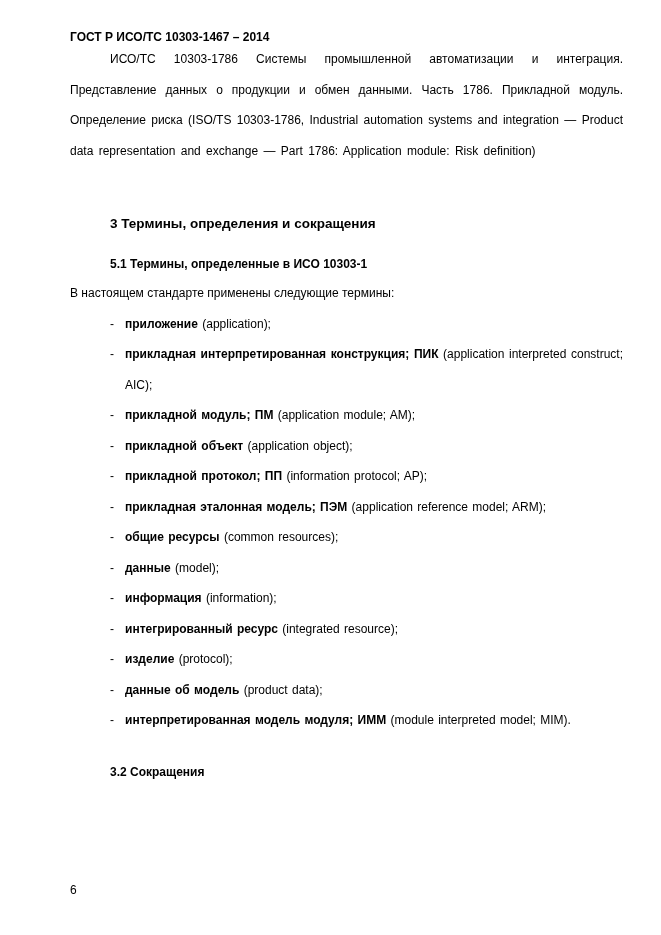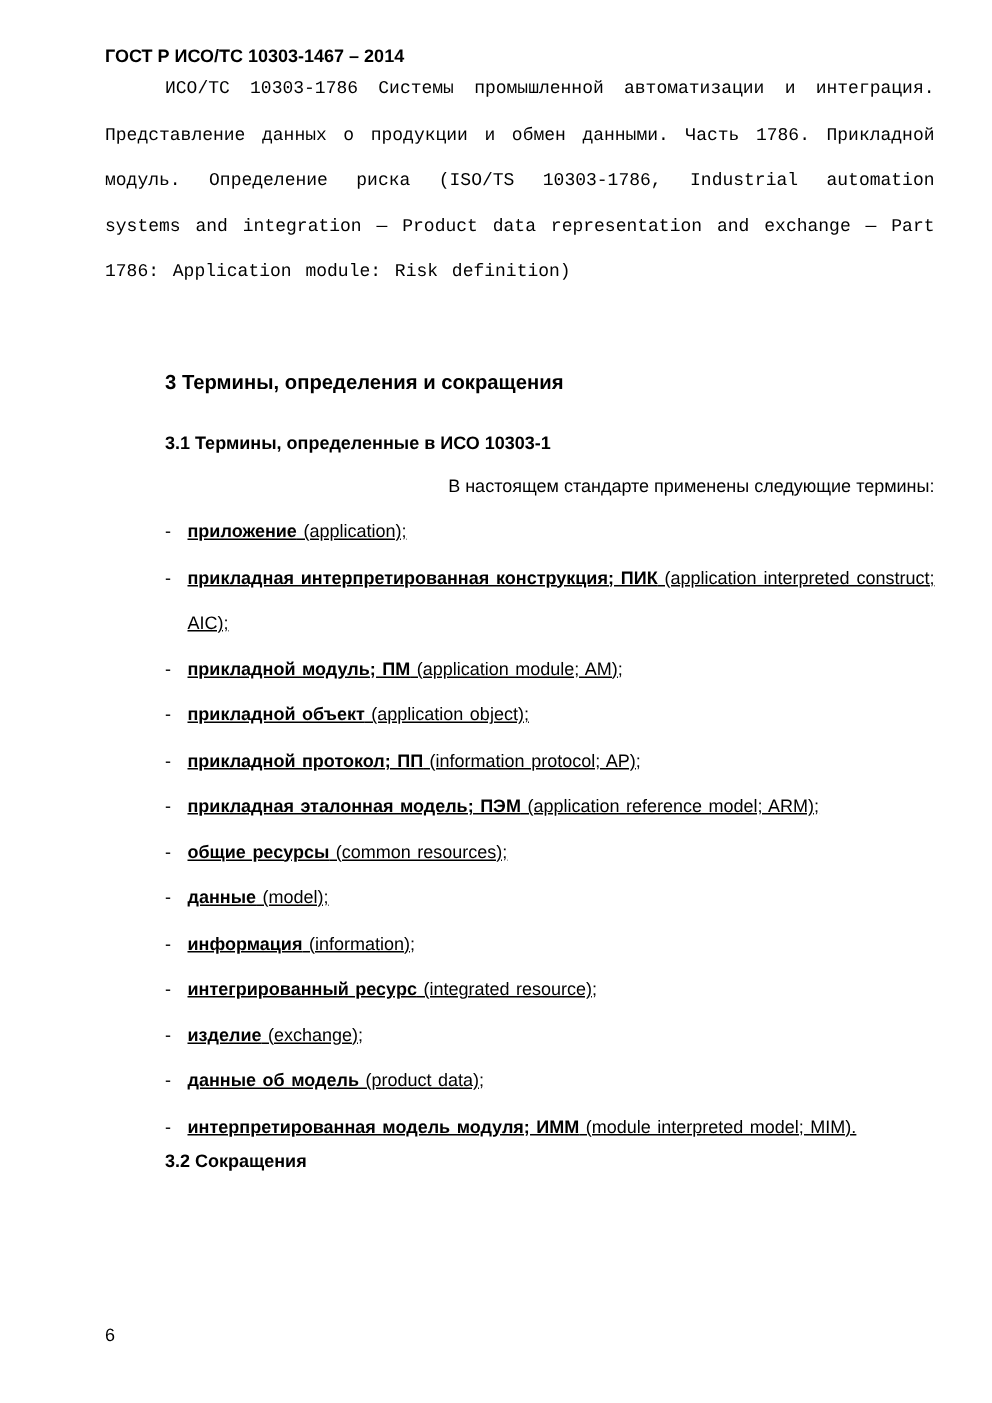--- a/index.html
+++ b/index.html
@@ -28,65 +28,63 @@
     font-size: 12px;
     line-height: 30.5px;
     text-align: justify;
     word-spacing: 2px;
   }
   .par-first {
     margin-top: 10px;
   }
   .par-indent {
     text-indent: 40px;
-    font-family: Liberation Mono, monospace;
   }
   h2.section-heading {
     margin: 48px 0 0 0;
     padding-left: 40px;
     font-size: 13.5px;
     line-height: 20px;
     font-weight: bold;
   }
   h3.sub-heading {
     margin: 22px 0 0 0;
     padding-left: 40px;
     font-size: 12px;
     line-height: 16px;
     font-weight: bold;
   }
   p.intro {
     margin: 6px 0 0 0;
     font-size: 12px;
     line-height: 30.5px;
-    text-align: right;
+    text-align: left;
   }
   ul.terms-list {
     list-style: none;
     margin: 0;
     padding: 0;
   }
   ul.terms-list li {
     display: flex;
     padding-left: 40px;
     font-size: 12px;
     line-height: 30.5px;
   }
   ul.terms-list .dash {
     width: 15px;
     flex-shrink: 0;
   }
   ul.terms-list .term-text {
     flex: 1;
     text-align: justify;
     word-spacing: 1px;
-    text-decoration: underline;
   }
   h3.sub-heading-2 {
-    margin-top: 0;
+    margin-top: 28px;
   }
   .page-number {
     position: absolute;
     left: 70px;
     bottom: 38px;
     font-size: 12px;
     line-height: 14px;
   }
 </style>
 </head>
@@ -94,21 +92,21 @@
 
 <div class="page">
 
   <div class="running-header">ГОСТ Р ИСО/ТС 10303-1467 – 2014</div>
 
 
   <p class="body-par par-indent">ИСО/ТС 10303-1786 Системы промышленной автоматизации и интеграция. Представление данных о продукции и обмен данными. Часть 1786. Прикладной модуль. Определение риска (ISO/TS 10303-1786, Industrial automation systems and integration — Product data representation and exchange — Part 1786: Application module: Risk definition)</p>
 
   <h2 class="section-heading">3 Термины, определения и сокращения</h2>
 
-  <h3 class="sub-heading">3.1 Термины, определенные в ИСО 10303-1</h3>
+  <h3 class="sub-heading">5.1 Термины, определенные в ИСО 10303-1</h3>
 
   <p class="intro">В настоящем стандарте применены следующие термины:</p>
 
   <ul class="terms-list" id="terms-list">
       <li>
         <span class="dash">-</span>
         <span class="term-text"><b>приложение</b><span> (application);</span></span>
       </li>
       <li>
         <span class="dash">-</span>
@@ -141,21 +139,21 @@
       <li>
         <span class="dash">-</span>
         <span class="term-text"><b>информация</b><span> (information);</span></span>
       </li>
       <li>
         <span class="dash">-</span>
         <span class="term-text"><b>интегрированный ресурс</b><span> (integrated resource);</span></span>
       </li>
       <li>
         <span class="dash">-</span>
-        <span class="term-text"><b>изделие</b><span> (exchange);</span></span>
+        <span class="term-text"><b>изделие</b><span> (protocol);</span></span>
       </li>
       <li>
         <span class="dash">-</span>
         <span class="term-text"><b>данные об модель</b><span> (product data);</span></span>
       </li>
       <li>
         <span class="dash">-</span>
         <span class="term-text"><b>интерпретированная модель модуля; ИММ</b><span> (module interpreted model; MIM).</span></span>
       </li>
     </ul>

